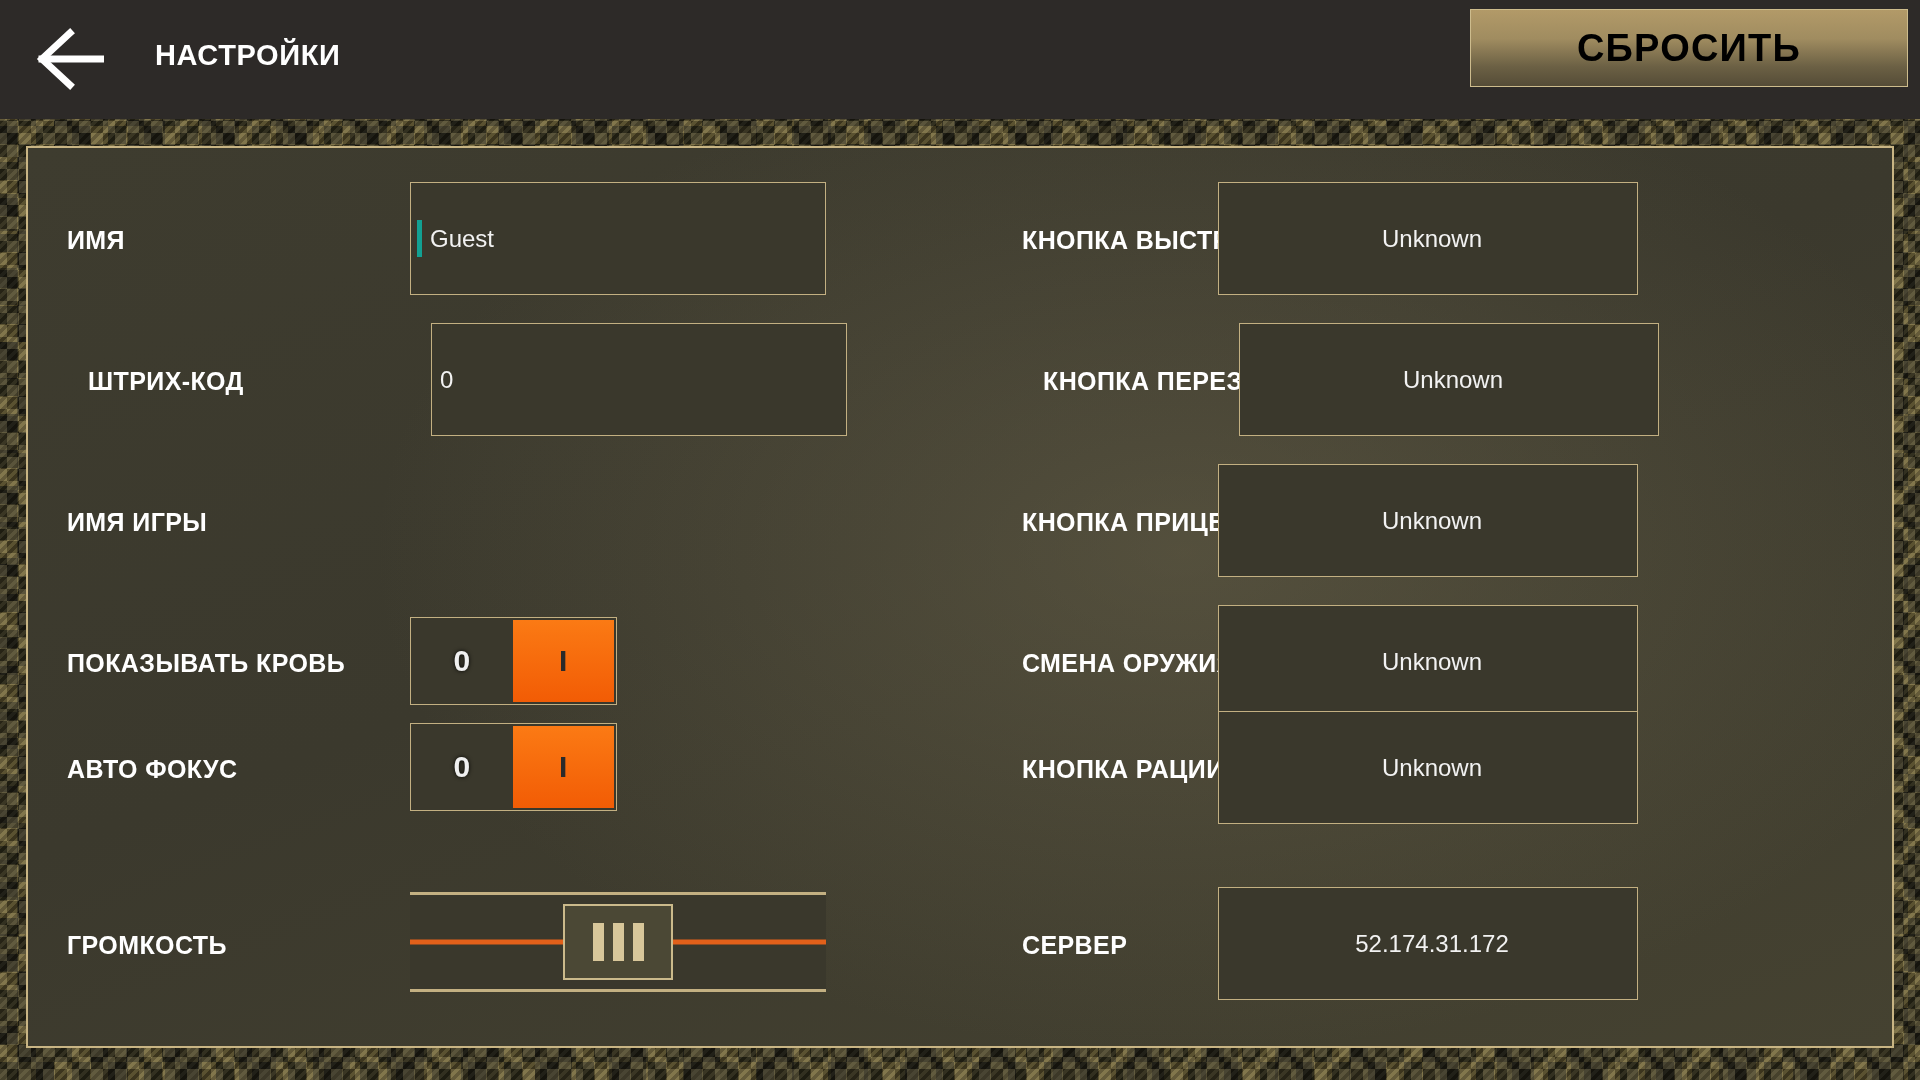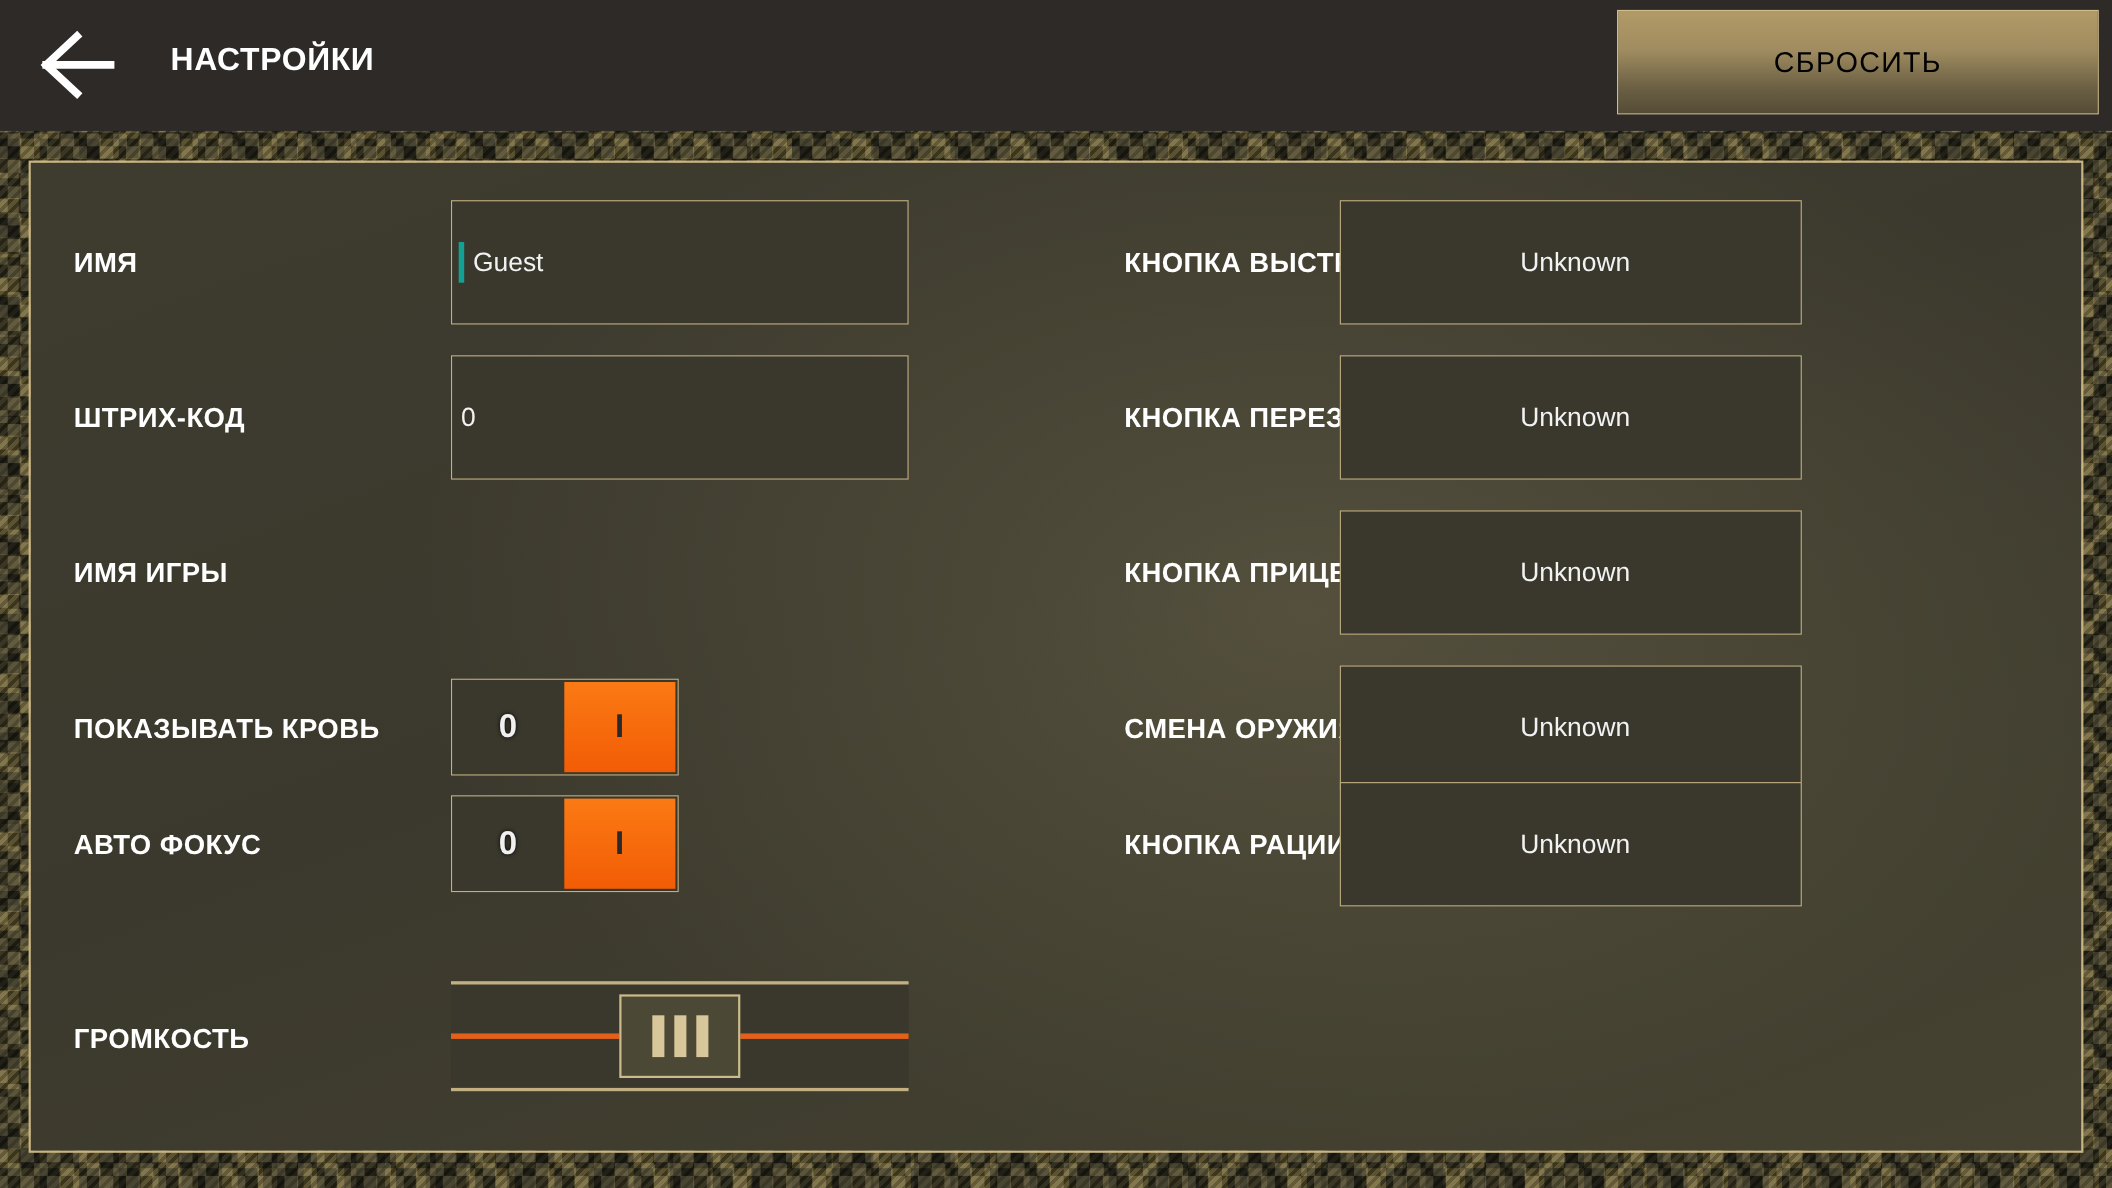--- a/index.html
+++ b/index.html
@@ -85,26 +85,26 @@
     letter-spacing: 0.6px;
     font-family: "Liberation Sans", sans-serif;
     white-space: nowrap;
   }
 
   #reset-button {
     position: absolute;
     left: 1470px;
     top: 9px;
     width: 438px;
-    height: 95px;
+    height: 78px;
     background: linear-gradient(#b29a68 0%, #a08c60 38%, #6b6044 75%, #554c37 100%);
     border: 1px solid #cdbc8d;
     color: #000000;
-    font-size: 26px;
-    font-weight: normal;
+    font-size: 38px;
+    font-weight: bold;
     letter-spacing: 1.2px;
     display: flex;
     align-items: center;
     justify-content: center;
     cursor: pointer;
     font-family: "Liberation Sans", sans-serif;
   }
 
   
   #panel {
@@ -123,21 +123,21 @@
   .col-left  { position: absolute; left: 0;   top: 0; width: 934px; height: 100%; }
   .col-right { position: absolute; left: 934px; top: 0; width: 934px; height: 100%; }
 
   .row {
     position: absolute;
     left: 0;
     width: 934px;
     height: 115px;
   }
   .row.r0 { top: 34px;  }
-  .row.r1 { top: 175px; }
+  .row.r1 { top: 175px; margin-left: 21px; }
   .row.r2 { top: 316px; }
   .row.r3 { top: 457px; }
   .row.r4 { top: 563px; text-decoration: underline; }
   .row.r5 { top: 739px; }
 
   .field-label {
     position: absolute;
     left: 39px;
     top: 50%;
     transform: translateY(-50%);
@@ -360,16 +360,22 @@
         </div>
       </div>
 
       <div class="row r4">
         <div class="field-label">КНОПКА РАЦИИ</div>
         <div class="text-field">
           <span class="field-value">Unknown</span>
         </div>
       </div>
 
+      <div class="row r5">
+        <div class="field-label">СЕРВЕР</div>
+        <div class="text-field">
+          <span class="field-value">52.174.31.172</span>
+        </div>
+      </div>
 
     </div>
   </div>
 </div>
 
 </body></html>

